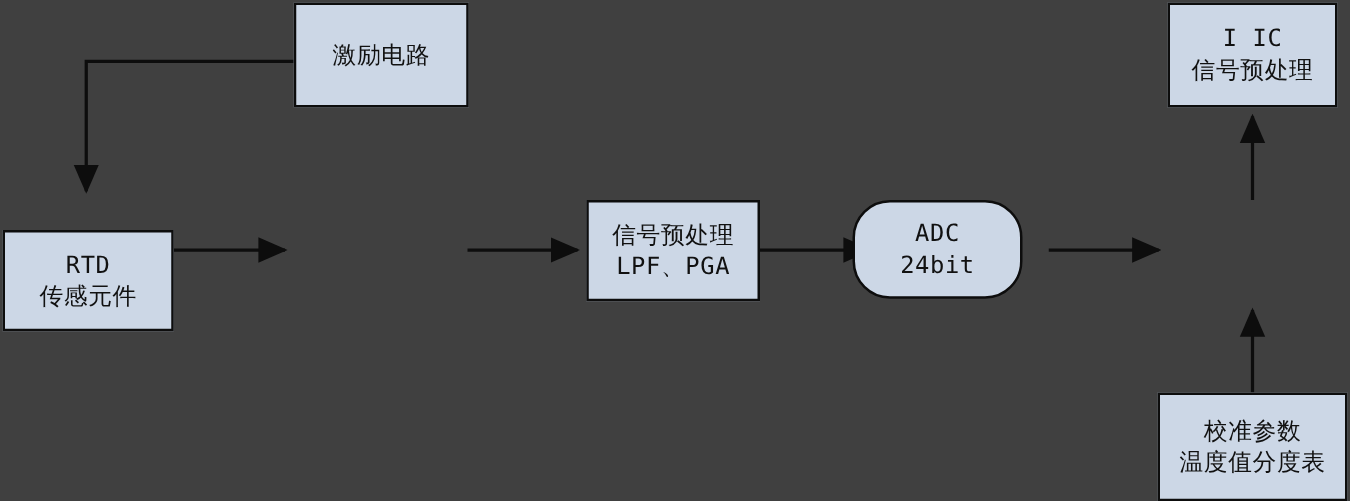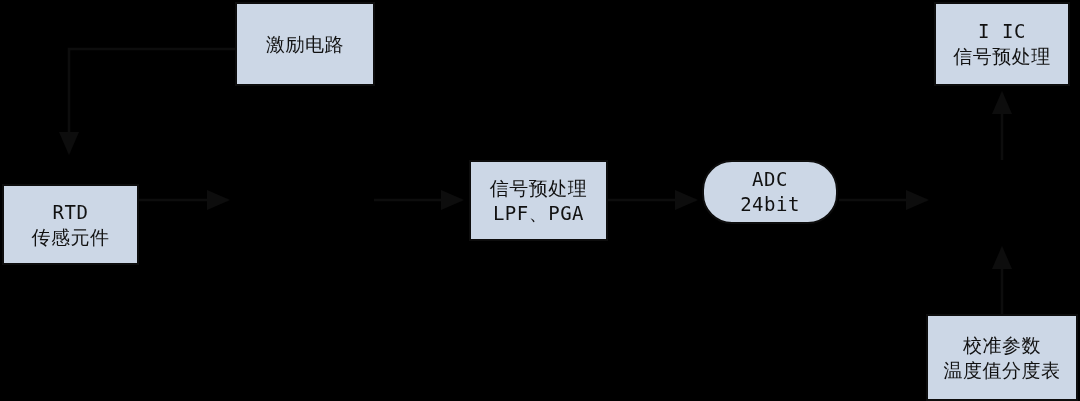--- a/index.html
+++ b/index.html
@@ -7,21 +7,21 @@
     padding: 0;
     background: #ffffff;
   }
   body {
     font-family: "DejaVu Sans Mono", "Liberation Mono", monospace;
   }
   #diagram-root {
     position: relative;
     width: 1080px;
     height: 401px;
-    background: #000000;
+    background: #404040;
     overflow: hidden;
   }
   .edges {
     position: absolute;
     left: 0;
     top: 0;
     width: 1080px;
     height: 401px;
     pointer-events: none;
   }
@@ -48,21 +48,21 @@
   }
   .node.single .line1 {
     font-size: 19px;
   }
   
   #node-excitation   { left: 235px; top: 2px;   width: 140px; height: 84px; }
   #node-iic          { left: 934px; top: 2px;   width: 136px; height: 84px; }
   #node-rtd          { left: 2px;   top: 160px; width: 137px; height: 81px; margin-top: 24px; }
   #node-mux          { left: 235px; top: 160px; width: 139px; height: 81px; }
   #node-preprocess   { left: 469px; top: 160px; width: 139px; height: 81px; }
-  #node-adc          { left: 702px; top: 160px; width: 136px; height: 64px; border-radius: 30px; }
+  #node-adc          { left: 682px; top: 160px; width: 136px; height: 79px; border-radius: 30px; }
   #node-mcu          { left: 934px; top: 160px; width: 136px; height: 81px; }
   #node-calibration  { left: 926px; top: 314px; width: 152px; height: 87px; }
   #node-calibration .line1,
   #node-calibration .line2 { font-size: 19px; }
 </style>
 </head>
 <body>
 
 <div id="diagram-root">
 

